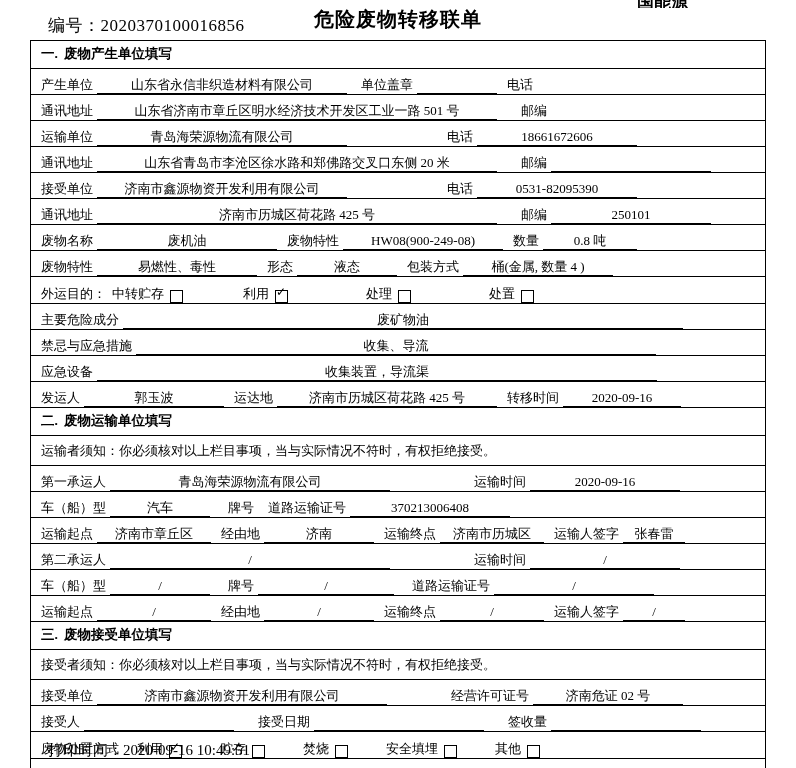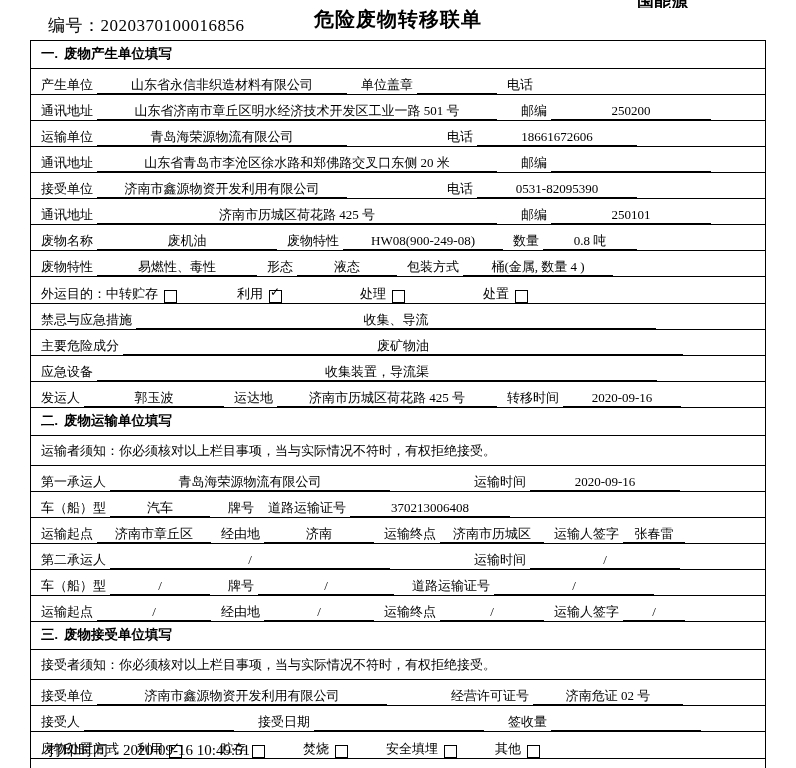--- a/index.html
+++ b/index.html
@@ -103,21 +103,20 @@
       <span class="val" style="width:250px">山东省永信非织造材料有限公司</span>
       <span class="lbl" style="margin-left:10px">单位盖章</span>
       <span class="val" style="width:80px"></span>
       <span class="lbl" style="margin-left:6px">电话</span>
     </div>
 
     <div class="row">
       <span class="lbl">通讯地址</span>
       <span class="val" style="width:400px">山东省济南市章丘区明水经济技术开发区工业一路 501 号</span>
       <span class="lbl" style="margin-left:20px">邮编</span>
-      <span class="val" style="width:160px">250200</span>
     </div>
 
     <div class="row">
       <span class="lbl">运输单位</span>
       <span class="val" style="width:250px">青岛海荣源物流有限公司</span>
       <span class="lbl" style="margin-left:96px">电话</span>
       <span class="val" style="width:160px">18661672606</span>
     </div>
 
     <div class="row">
@@ -154,38 +153,38 @@
       <span class="lbl">废物特性</span>
       <span class="val" style="width:160px">易燃性、毒性</span>
       <span class="lbl" style="margin-left:6px">形态</span>
       <span class="val" style="width:100px">液态</span>
       <span class="lbl" style="margin-left:6px">包装方式</span>
       <span class="val" style="width:150px">桶(金属, 数量  4  )</span>
     </div>
 
     <div class="row" style="height:27px">
       <span class="lbl">外运目的：</span>
-      <span class="lbl" style="margin-left:0">中转贮存</span>
+      <span class="lbl" style="margin-left:6px">中转贮存</span>
       <span class="chk"></span>
       <span class="lbl" style="margin-left:60px">利用</span>
       <span class="chk checked"></span>
       <span class="lbl" style="margin-left:78px">处理</span>
       <span class="chk"></span>
       <span class="lbl" style="margin-left:78px">处置</span>
       <span class="chk"></span>
     </div>
 
     <div class="row">
+      <span class="lbl">主要危险成分</span>
+      <span class="val" style="width:560px">废矿物油</span>
+    </div>
+
+    <div class="row">
       <span class="lbl">禁忌与应急措施</span>
       <span class="val" style="width:520px">收集、导流</span>
-    </div>
-
-    <div class="row">
-      <span class="lbl">主要危险成分</span>
-      <span class="val" style="width:560px">废矿物油</span>
     </div>
 
     <div class="row">
       <span class="lbl">应急设备</span>
       <span class="val" style="width:560px">收集装置，导流渠</span>
     </div>
 
     <div class="row">
       <span class="lbl">发运人</span>
       <span class="val" style="width:140px">郭玉波</span>

